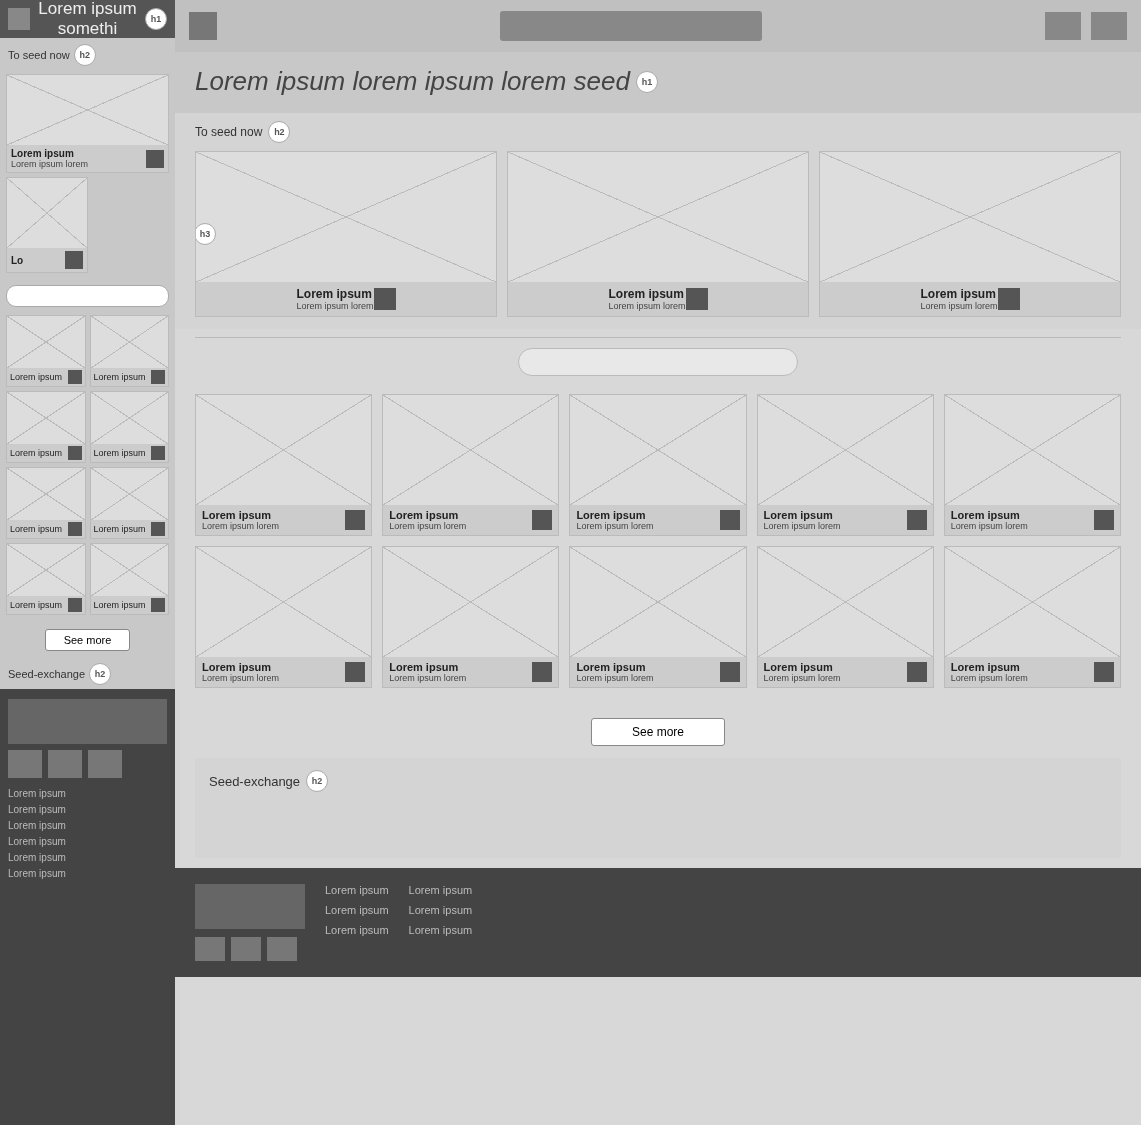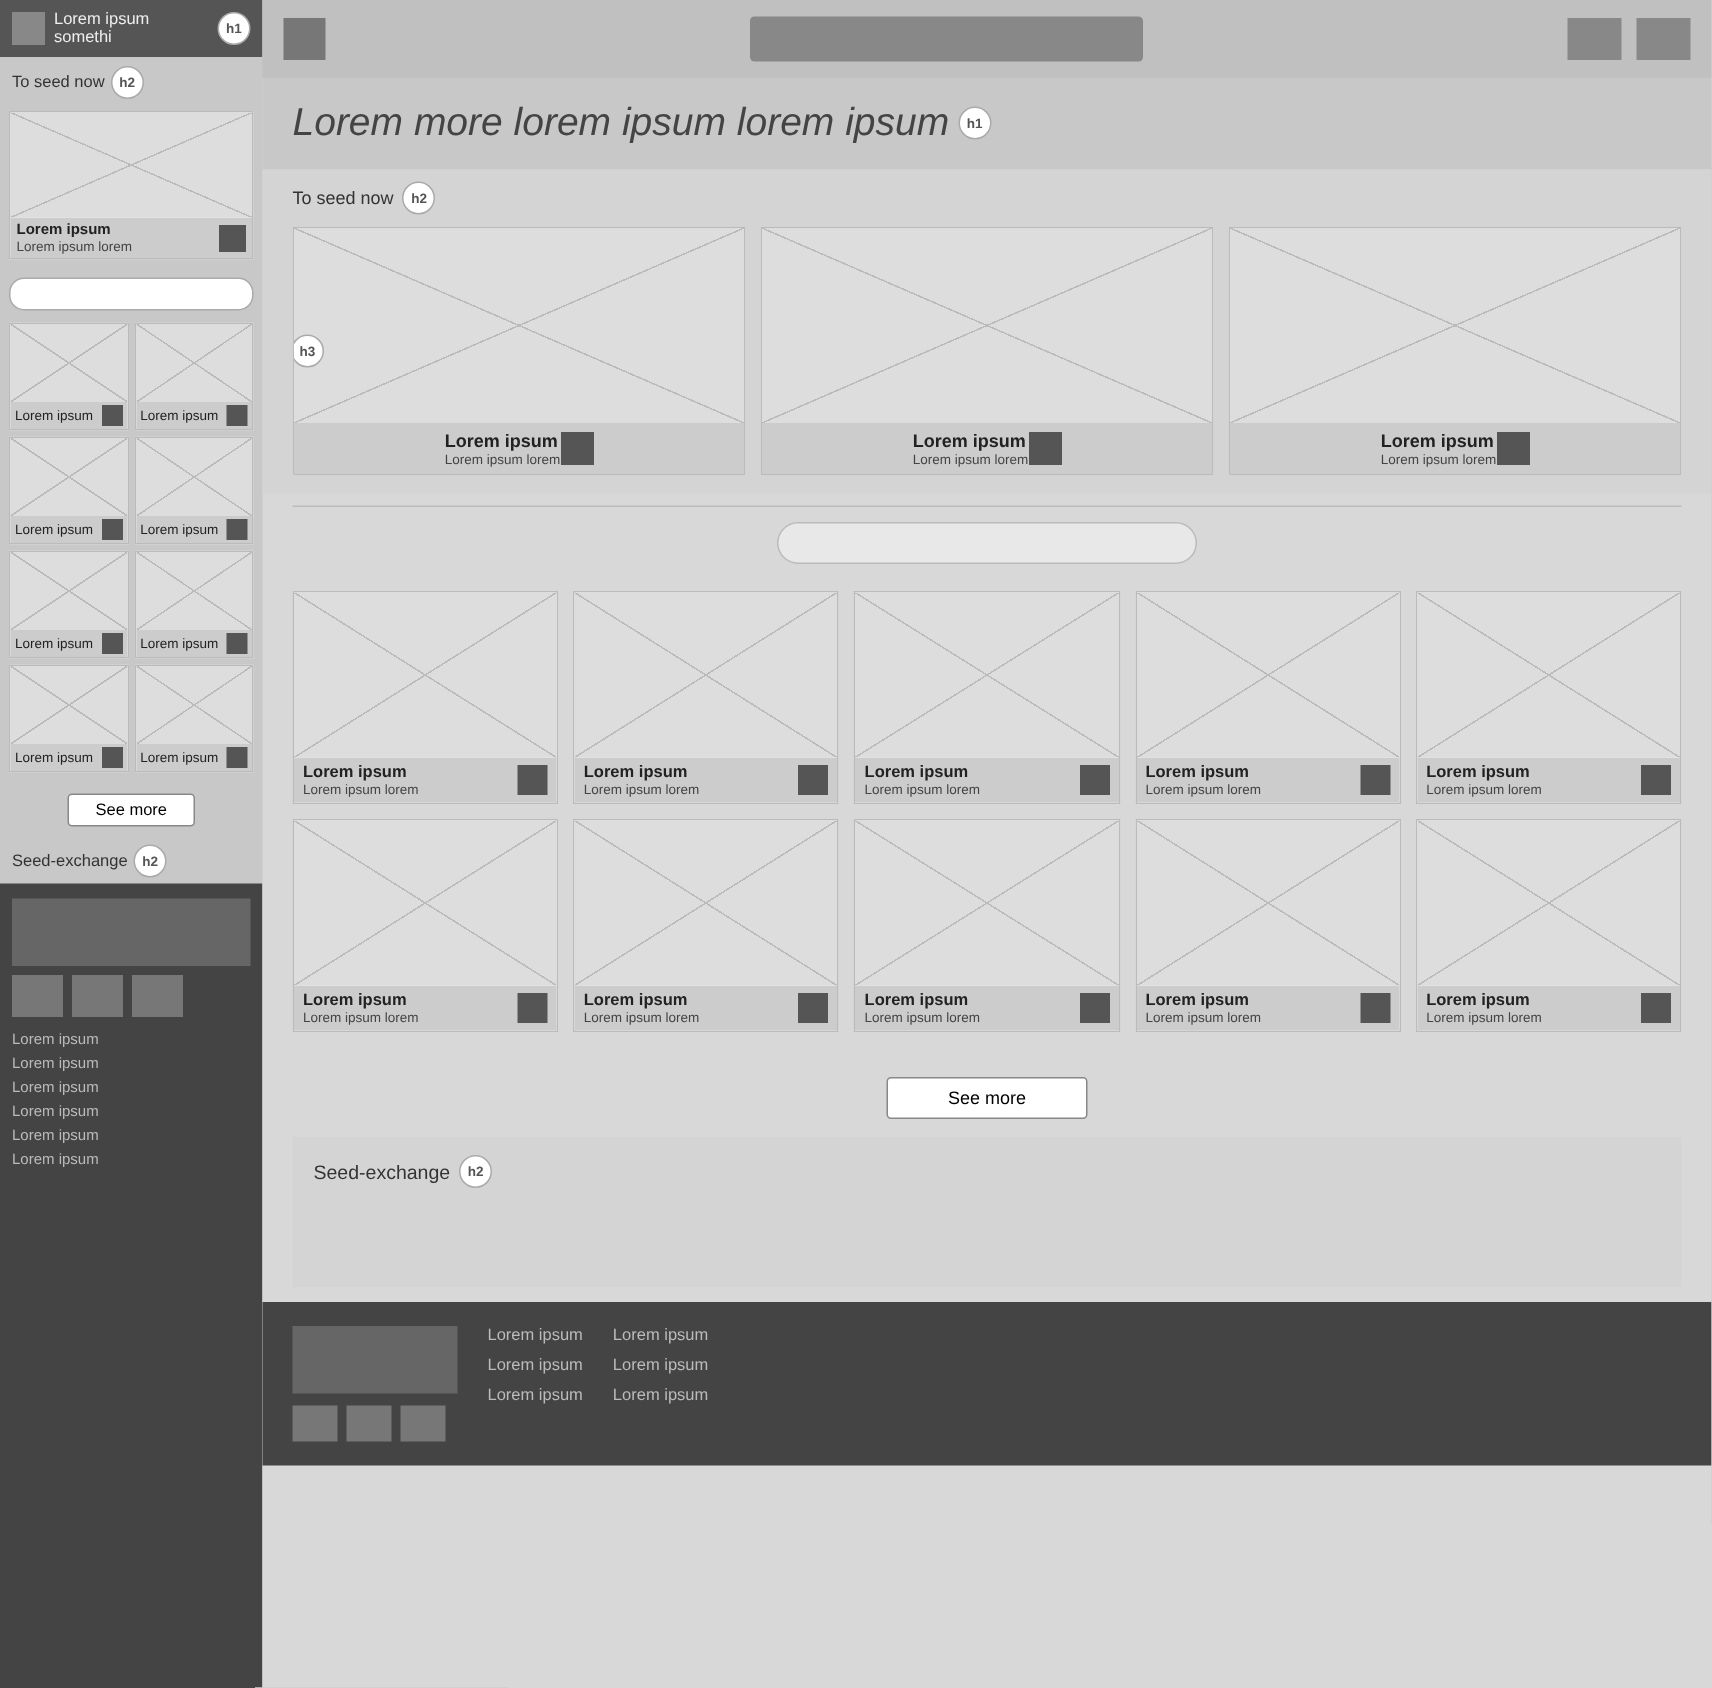--- a/index.html
+++ b/index.html
@@ -19,21 +19,21 @@
       padding: 6px 8px;
       display: flex;
       align-items: center;
       gap: 6px;
       height: 38px;
     }
     .sidebar-header-box {
       width: 22px; height: 22px; background: #888; flex-shrink: 0;
     }
     .sidebar-header-title {
-      font-size: 11px; color: #eee; flex: 1;
+      font-size: 17px; color: #eee; flex: 1; text-align: center;
     }
     .h-badge {
       width: 22px; height: 22px; border-radius: 50%; background: #fff; border: 1px solid #aaa;
       display: inline-flex; align-items: center; justify-content: center;
       font-size: 9px; color: #555; font-weight: bold; flex-shrink: 0;
     }
     .sidebar-section-title {
       font-size: 11px; color: #333; padding: 6px 8px 4px;
       display: flex; align-items: center; gap: 4px;
     }
@@ -398,20 +398,32 @@
         <div class="x-line2"></div>
       </div>
       <div class="sidebar-card-info">
         <div>
           <div class="card-title-text">Lorem ipsum</div>
           <div class="card-sub-text">Lorem ipsum lorem</div>
         </div>
         <div class="card-icon-box"></div>
       </div>
     </div>
+    <div class="sidebar-card" style="width:50%;display:inline-block;margin-right:0;">
+      <div class="sidebar-card-img">
+        <div class="x-line1"></div>
+        <div class="x-line2"></div>
+      </div>
+      <div class="sidebar-card-info">
+        <div>
+          <div class="card-title-text">Lo</div>
+        </div>
+        <div class="card-icon-box"></div>
+      </div>
+    </div>
   </div>
 
   <div class="sidebar-search"></div>
 
   <div class="sidebar-grid-section">
     <div class="sidebar-grid-row">
       <div class="sidebar-grid-card">
         <div class="sidebar-grid-img">
           <div class="x-line1"></div>
             <div class="x-line2"></div>
@@ -532,21 +544,21 @@
     <div class="nav-spacer"></div>
     <div class="nav-search"></div>
     <div class="nav-spacer"></div>
     <div class="nav-btn"></div>
     <div class="nav-btn"></div>
   </div>
 
   <div class="content">
 
     <div class="hero-section">
-      <span class="hero-title">Lorem more lorem ipsum lorem ipsum</span>
+      <span class="hero-title">Lorem ipsum lorem ipsum lorem seed</span>
       <span class="h-badge">h1</span>
     </div>
 
     <div class="seed-now-section">
       <div class="seed-now-header">
         <span>To seed now</span>
         <span class="h-badge">h2</span>
       </div>
       <div class="seed-now-cards">
 

